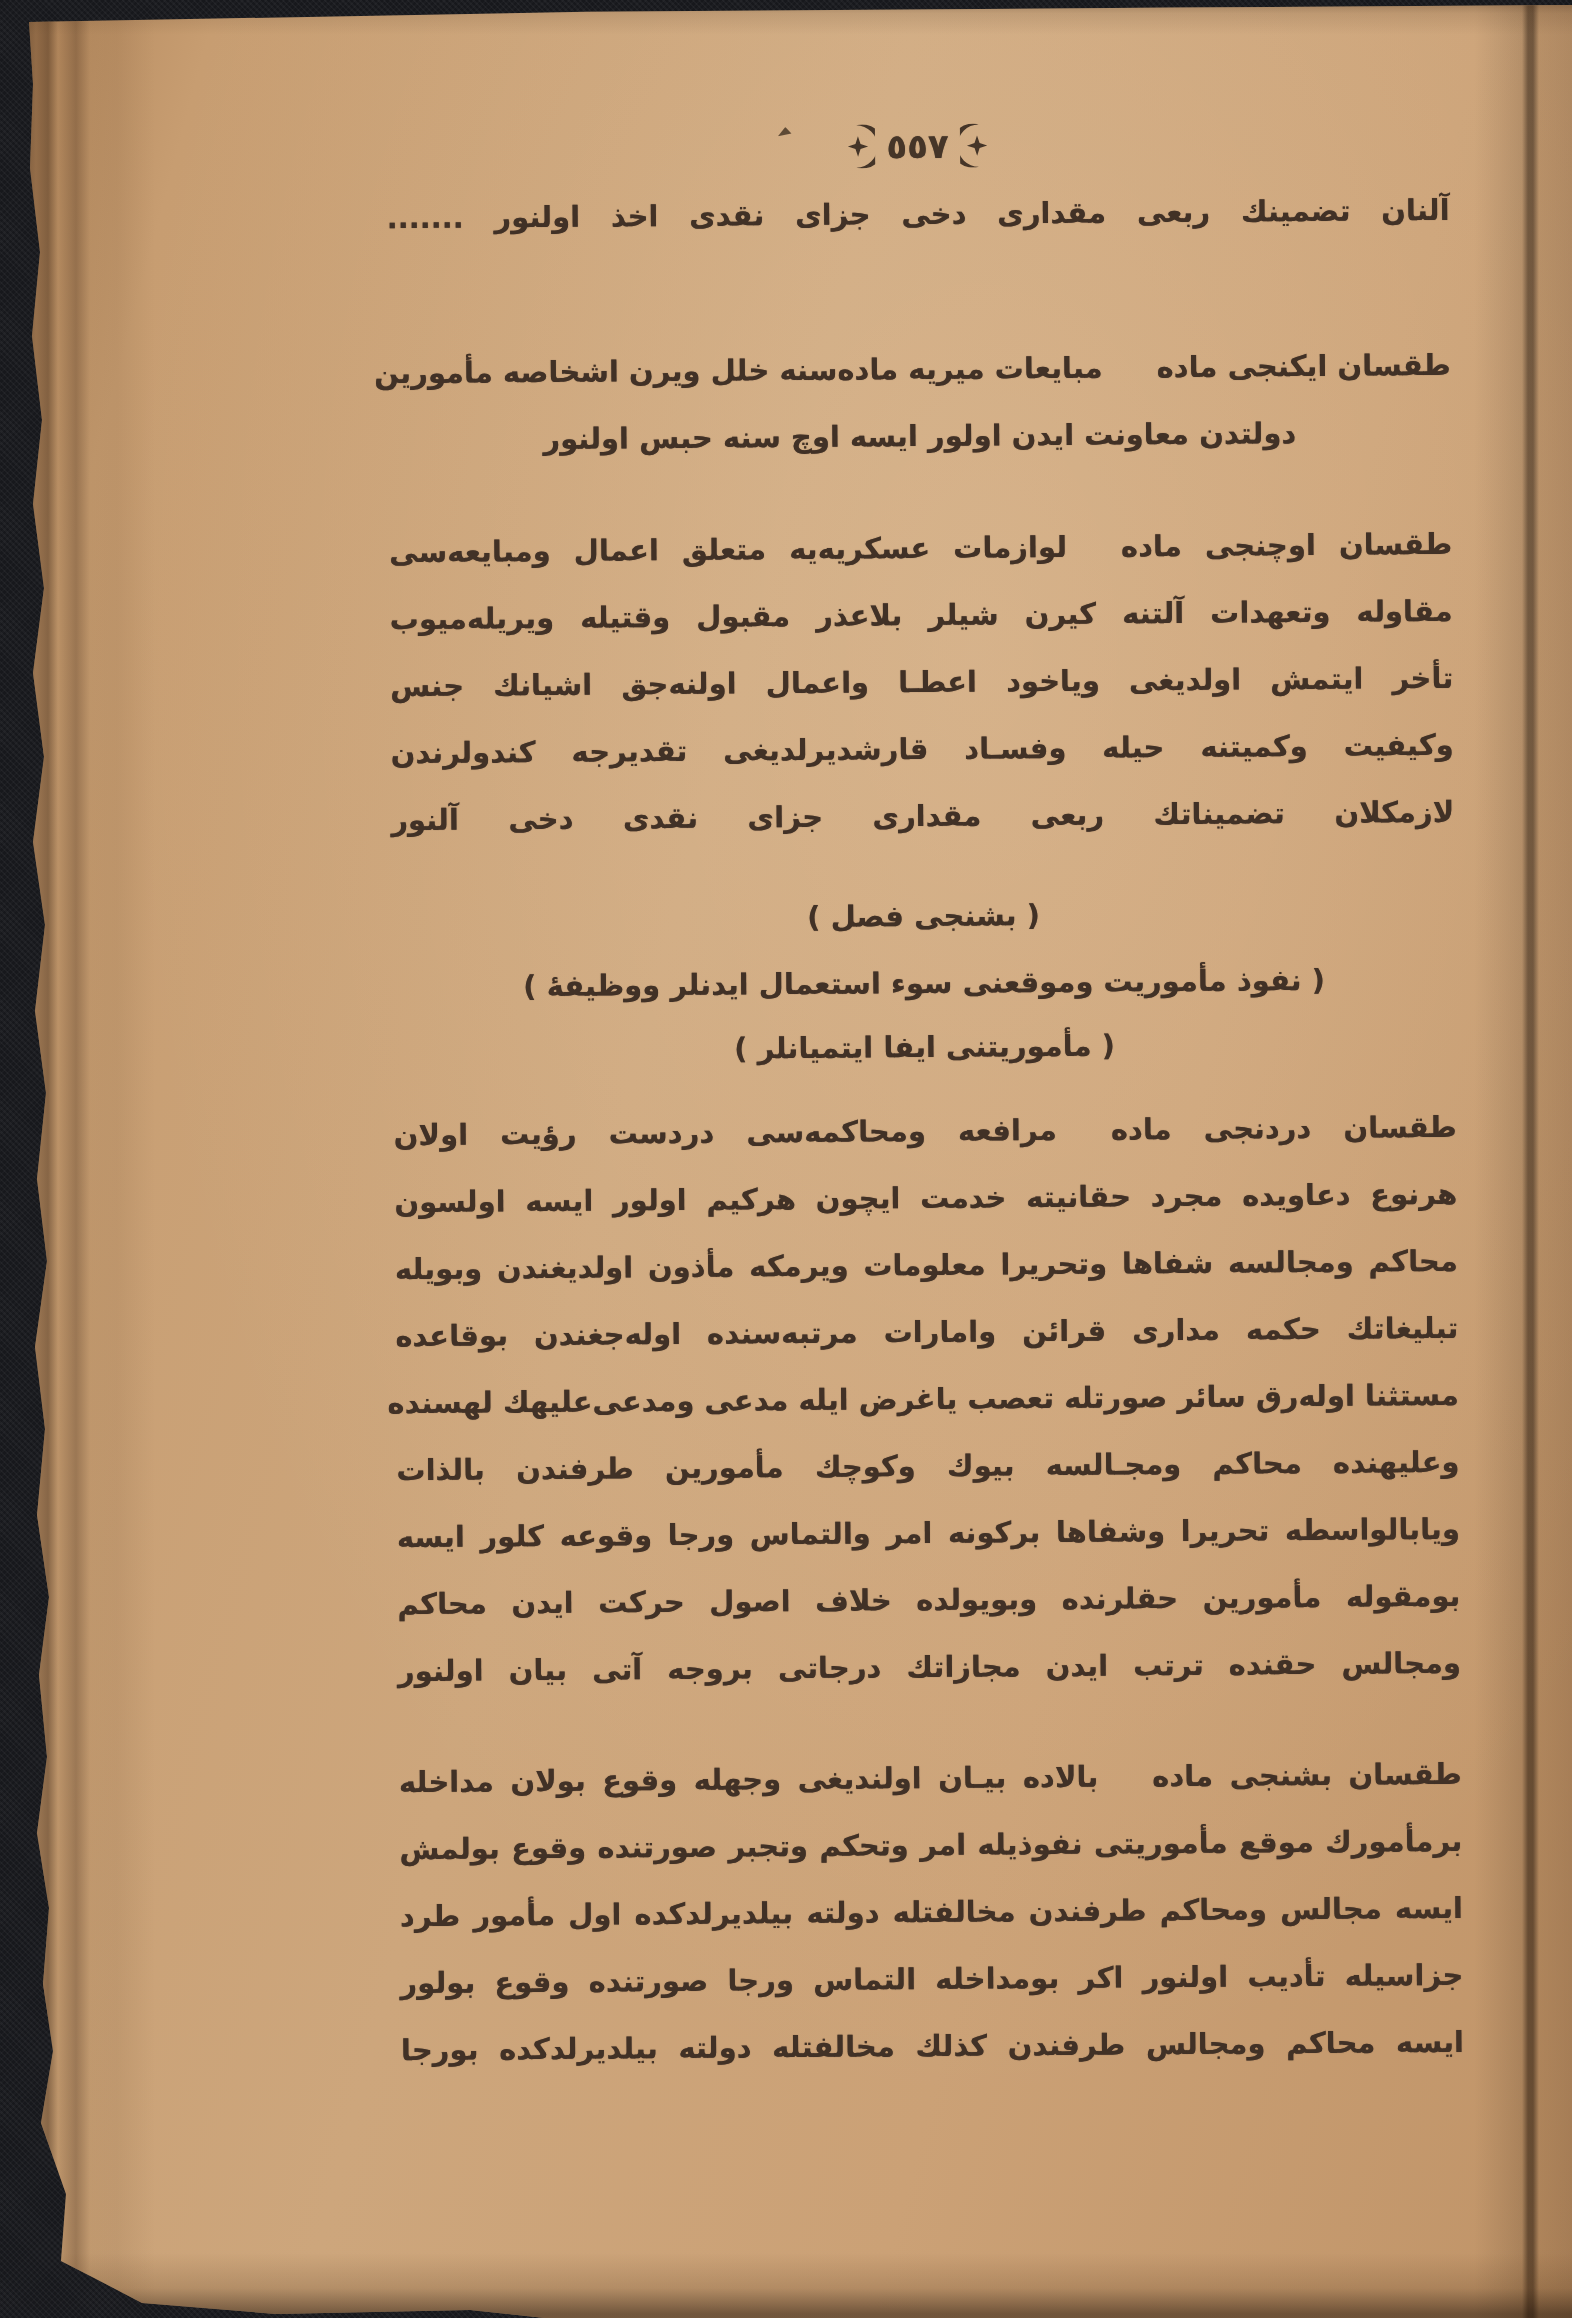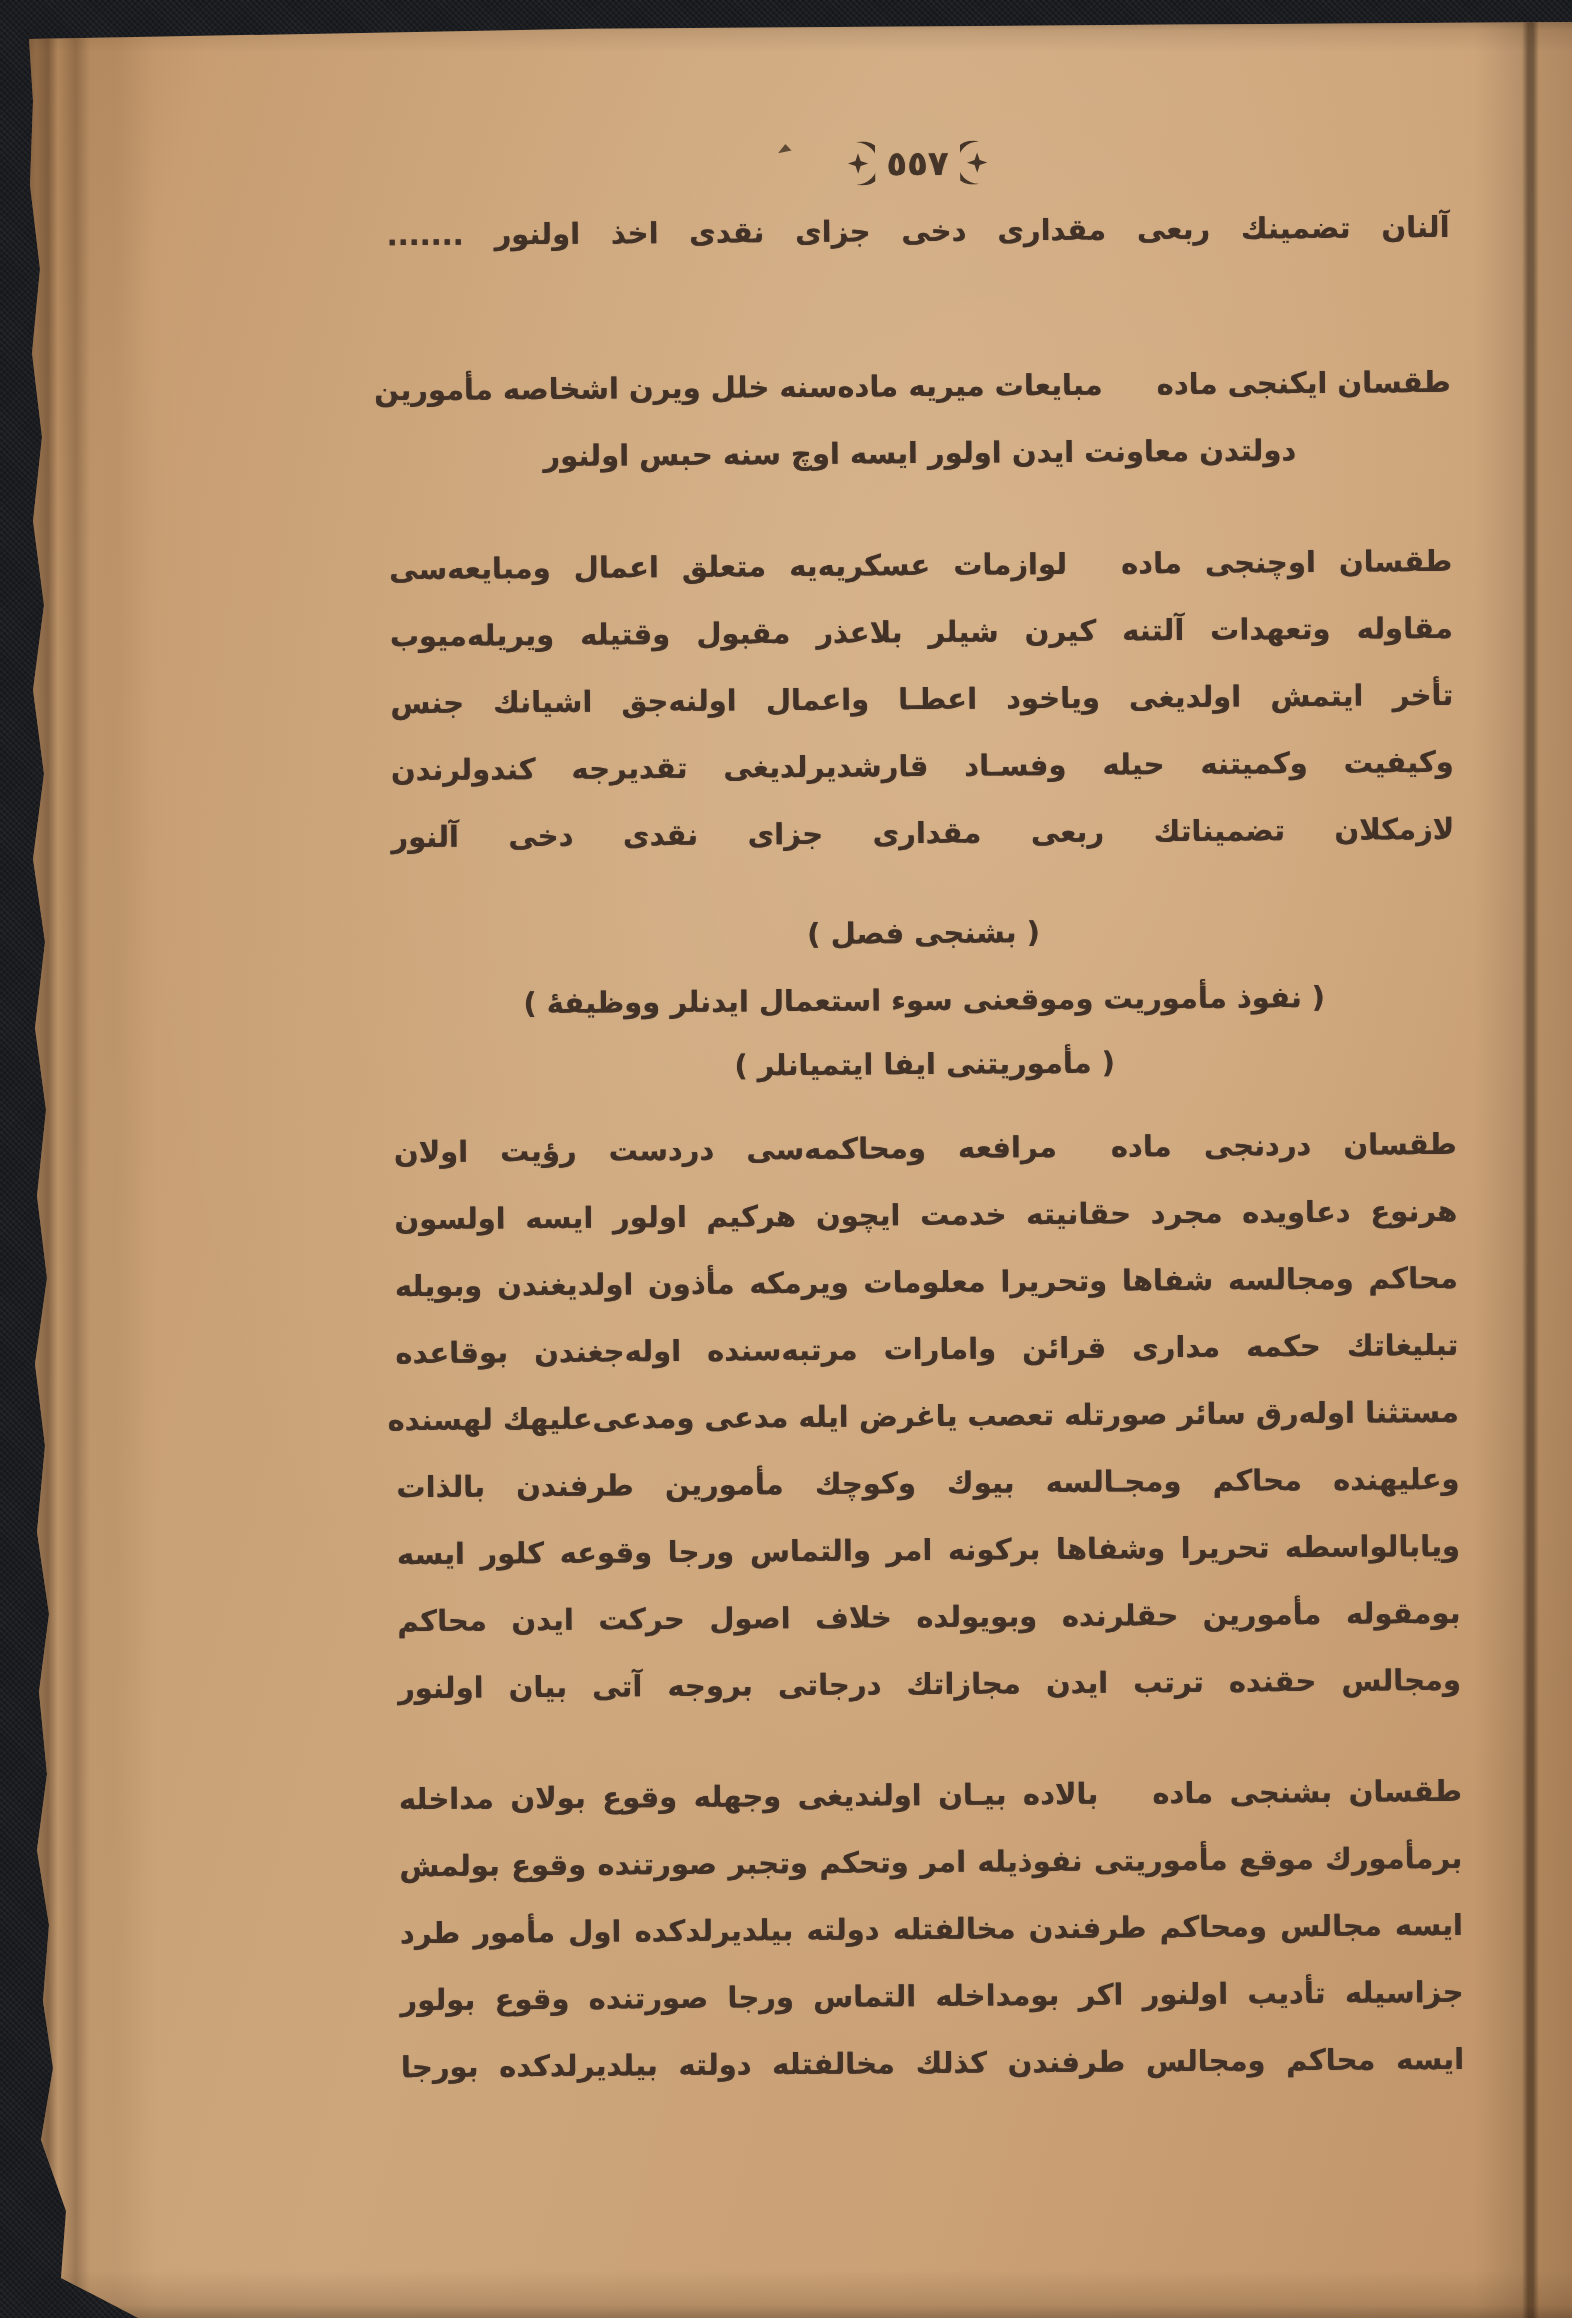--- a/index.html
+++ b/index.html
@@ -24,21 +24,20 @@
         rgba(42,26,13,.60) 1529px, rgba(42,26,13,.60) 1534px, rgba(130,92,56,.30) 1540px, rgba(95,63,36,.28) 1573px),
       linear-gradient(105deg, #b1855a 0%, #c79d71 10%, #cda67c 42%, #cba176 68%, #c09468 100%);
     clip-path: polygon(
       30px 22px, 588px 11.8px, 1177px 7.6px, 1573px 5px,
       1573px 2319px, 555px 2319px, 471px 2310px, 277px 2314px, 143px 2303px,
       99px 2280px, 62px 2261px, 67px 2194px, 42px 2123px, 54px 2051px, 44px 1984px,
       50px 1908px, 38px 1833px, 48px 1757px, 40px 1675px, 50px 1597px, 38px 1515px,
       46px 1429px, 36px 1347px, 48px 1261px, 38px 1179px, 47px 1093px, 36px 1011px,
       46px 925px, 34px 842px, 45px 757px, 34px 673px, 45px 588px, 34px 504px,
       43px 420px, 33px 336px, 41px 252px, 31px 168px, 34px 84px);
-    margin-top: 17px;
   }
   .content{
     position:absolute;left:395px;top:0;width:1063px;height:100%;
     direction:rtl;
     transform:rotate(-0.45deg);
     color:#4132266;
     color:#413226;
   }
   .folio-row{
     position:absolute;top:116px;left:0;width:100%;height:59px;

